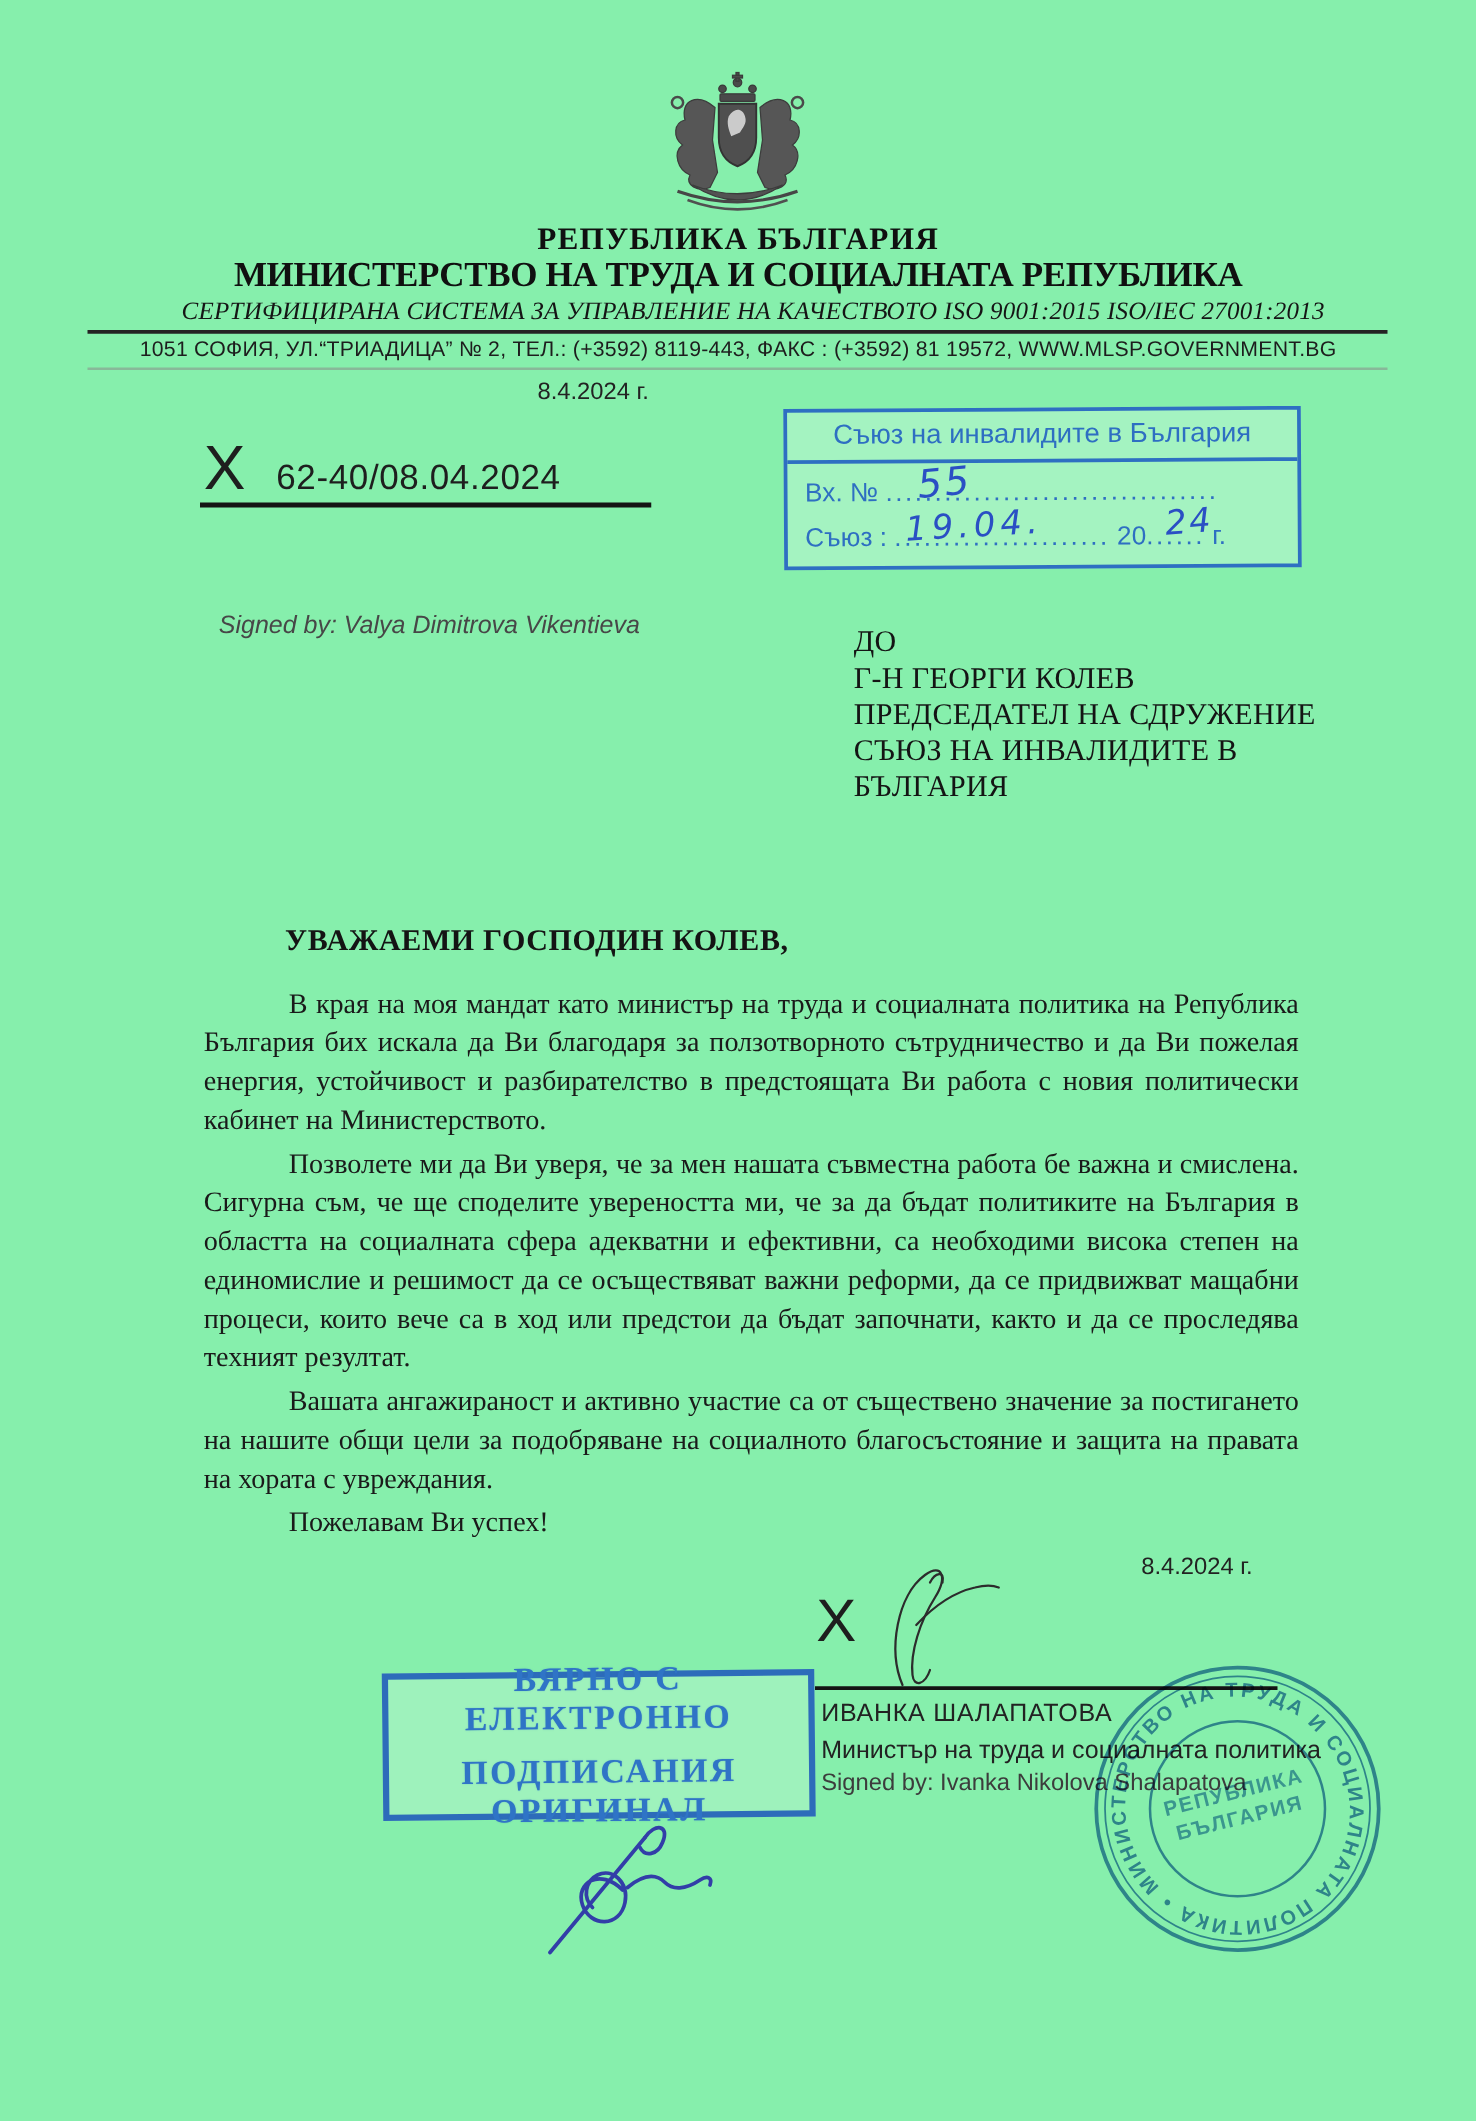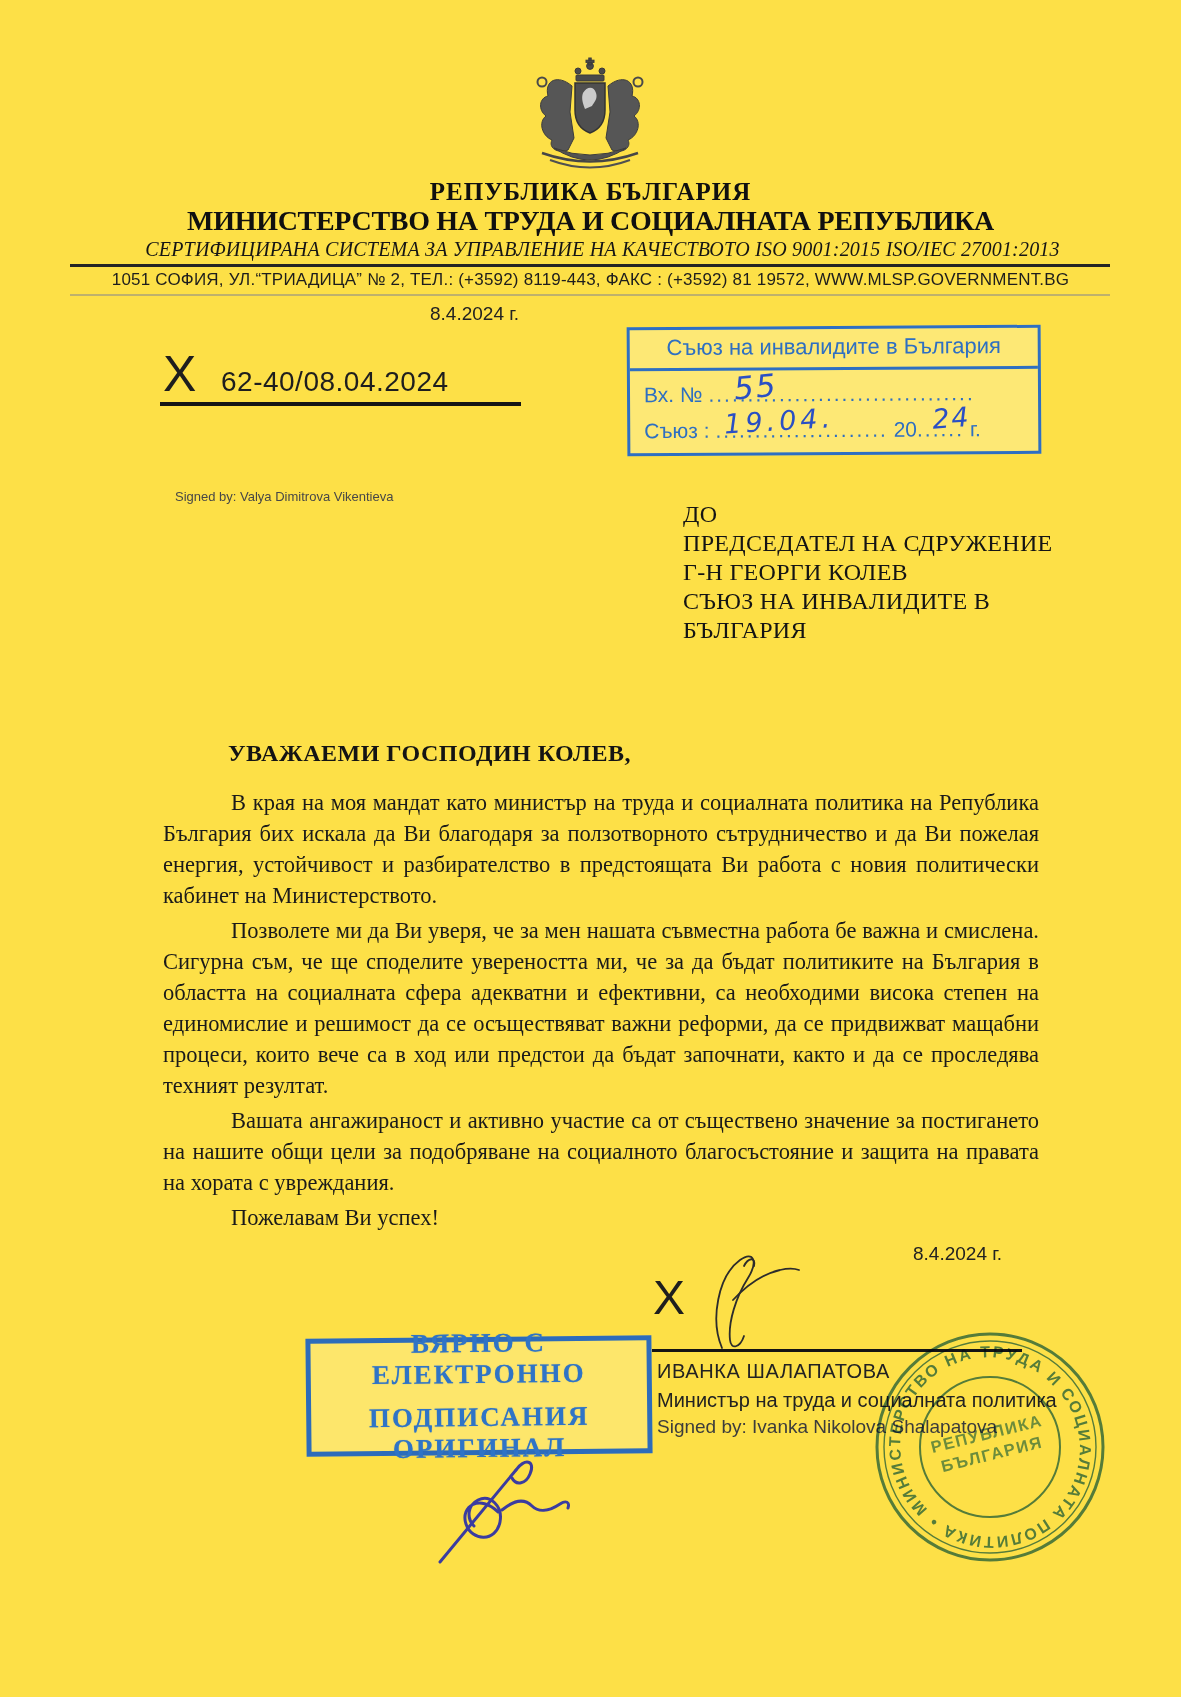--- a/index.html
+++ b/index.html
@@ -1,35 +1,35 @@
 <!DOCTYPE html>
 <html><head>
 <meta charset="utf-8">
 <style>
   html,body{margin:0;padding:0;background:#e9e9e9;}
   .page{
     position:relative;width:1181px;height:1697px;margin:0 auto;
-    background:#fde047;overflow:hidden;
+    background:#86efac;overflow:hidden;
     font-family:"Liberation Serif",serif;color:#1b1b1b;
   }
   .abs{position:absolute;}
   .ctr{left:0;right:0;text-align:center;}
   
   .h-republic{top:178px;font-weight:700;font-size:25px;letter-spacing:1px;color:#101010;}
   .h-ministry{top:205px;font-weight:700;font-size:28px;letter-spacing:-0.3px;color:#101010;}
   .h-cert{top:238px;font-style:italic;font-size:20px;letter-spacing:0.2px;color:#151515;padding-left:24px;}
   .rule1{top:264px;left:70px;width:1040px;height:3px;background:#242424;}
   .h-addr{top:270px;font-family:"Liberation Sans",sans-serif;font-size:17px;letter-spacing:0.2px;color:#1d1d1d;}
   .rule2{top:294px;left:70px;width:1040px;height:2px;background:#8a8a8a;opacity:.55;}
   
   .date-top{left:430px;top:303px;font-family:"Liberation Sans",sans-serif;font-size:19px;color:#222;}
   .x-big{left:163px;top:349px;font-family:"Liberation Sans",sans-serif;font-size:50px;line-height:50px;color:#1e1e1e;}
   .ref-num{left:221px;top:366px;font-family:"Liberation Sans",sans-serif;font-size:28px;letter-spacing:0.5px;color:#1e1e1e;}
   .ref-line{left:160px;top:402px;width:361px;height:4px;background:#151515;}
-  .signedby1{left:175px;top:489px;font-family:"Liberation Sans",sans-serif;font-size:13px;color:#474747;}
+  .signedby1{left:175px;top:489px;font-family:"Liberation Sans",sans-serif;font-size:20px;color:#474747;font-style:italic;}
   
   .inbox{
     left:627px;top:326px;width:408px;
     border:3px solid #2e6fc2;color:#2e6fc2;
     font-family:"Liberation Sans",sans-serif;
     transform:rotate(-0.35deg);padding-bottom:10px;background:rgba(255,255,255,0.25);
   }
   .inbox-org{border-bottom:3px solid #2e6fc2;text-align:center;font-size:22px;padding:5px 2px 7px;}
   .inbox-row{position:relative;font-size:21px;padding-left:14px;margin-top:12px;white-space:nowrap;}
   .dots{letter-spacing:2px;}
@@ -123,22 +123,22 @@
       <span>Съюз :</span>
       <span class="dots">......................</span>
       <span>20</span><span class="dots">......</span><span> г.</span>
       <span class="hand hand-1904">19.04.</span>
       <span class="hand hand-24">24</span>
     </div>
   </div>
 
   <div class="abs recipient">
     <div>ДО</div>
+    <div>Г-Н ГЕОРГИ КОЛЕВ</div>
     <div>ПРЕДСЕДАТЕЛ НА СДРУЖЕНИЕ</div>
-    <div>Г-Н ГЕОРГИ КОЛЕВ</div>
     <div>СЪЮЗ НА ИНВАЛИДИТЕ В</div>
     <div>БЪЛГАРИЯ</div>
   </div>
 
   <div class="abs salutation">УВАЖАЕМИ ГОСПОДИН КОЛЕВ,</div>
   <div class="abs body-text">
     <p>В края на моя мандат като министър на труда и социалната политика на Република България бих искала да Ви благодаря за ползотворното сътрудничество и да Ви пожелая енергия, устойчивост и разбирателство в предстоящата Ви работа с новия политически кабинет на Министерството.</p>
     <p>Позволете ми да Ви уверя, че за мен нашата съвместна работа бе важна и смислена. Сигурна съм, че ще споделите увереността ми, че за да бъдат политиките на България в областта на социалната сфера адекватни и ефективни, са необходими висока степен на единомислие и решимост да се осъществяват важни реформи, да се придвижват мащабни процеси, които вече са в ход или предстои да бъдат започнати, както и да се проследява техният резултат.</p>
     <p>Вашата ангажираност и активно участие са от съществено значение за постигането на нашите общи цели за подобряване на социалното благосъстояние и защита на правата на хората с увреждания.</p>
     <p>Пожелавам Ви успех!</p>

